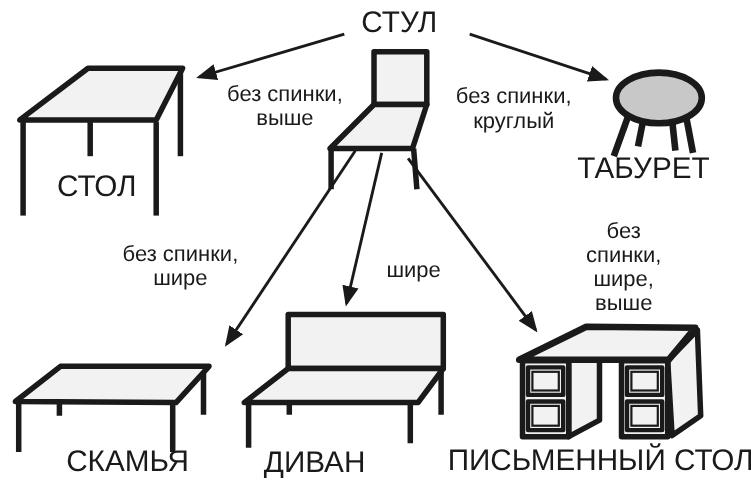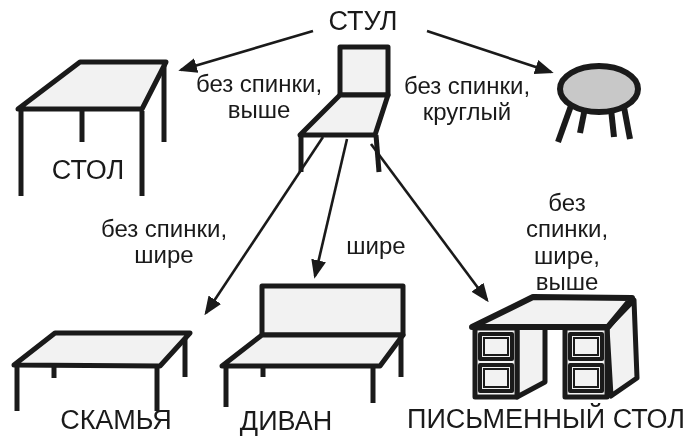--- a/index.html
+++ b/index.html
@@ -23,21 +23,21 @@
   .drawer-inner { stroke: var(--ink, #1a1a1a); stroke-width: 2; fill: none; }
   .arrow { stroke: var(--ink, #1a1a1a); stroke-width: 2.6; fill: none; }
   .arrowhead { fill: var(--ink, #1a1a1a); stroke: none; }
 
   .node-label {
     position: absolute; transform: translate(-50%, -50%);
     font-size: 27px; color: var(--ink, #1a1a1a); white-space: nowrap;
   }
   .edge-label {
     position: absolute; transform: translate(-50%, -50%);
-    font-size: 24px; line-height: 1.1; text-align: center;
+    font-size: 20px; line-height: 1.1; text-align: center;
     color: var(--ink, #1a1a1a); white-space: pre-line;
   }
 </style>
 </head>
 <body style="--ink: #1a1a1a; --fill-light: #f2f2f2; --fill-gray: #c8c8c8; --background: #ffffff;">
 
 <div class="stage">
 
   <svg width="683" height="447" viewBox="0 0 683 447">
     <defs>
@@ -106,20 +106,21 @@
       <rect class="drawer" x="570" y="334" width="32" height="25"></rect>
       <rect class="drawer-inner" x="574" y="338" width="24" height="17"></rect>
       <rect class="drawer" x="570" y="365" width="32" height="26"></rect>
       <rect class="drawer-inner" x="574" y="369" width="24" height="18"></rect>
       <polygon class="furn furn6 fill-light" points="472,327 533,297 632,298 608,327"></polygon>
     </g>
   </svg>
 
   <div class="node-label" style="left:363px; top:21px;">СТУЛ</div>
   <div class="node-label" style="left:88px; top:170px;">СТОЛ</div>
+  <div class="node-label" style="left:585px; top:153px;">ТАБУРЕТ</div>
   <div class="node-label" style="left:87px; top:420px;margin-left:29px;">СКАМЬЯ</div>
   <div class="node-label" style="left:286px; top:421px;">ДИВАН</div>
   <div class="node-label" style="left:546px; top:419px;">ПИСЬМЕННЫЙ СТОЛ</div>
 
   <div class="edge-label" style="left:259px; top:97px;">без спинки,
 выше</div>
   <div class="edge-label" style="left:467px; top:99px;">без спинки,
 круглый</div>
   <div class="edge-label" style="left:164px; top:242px;">без спинки,
 шире</div>

